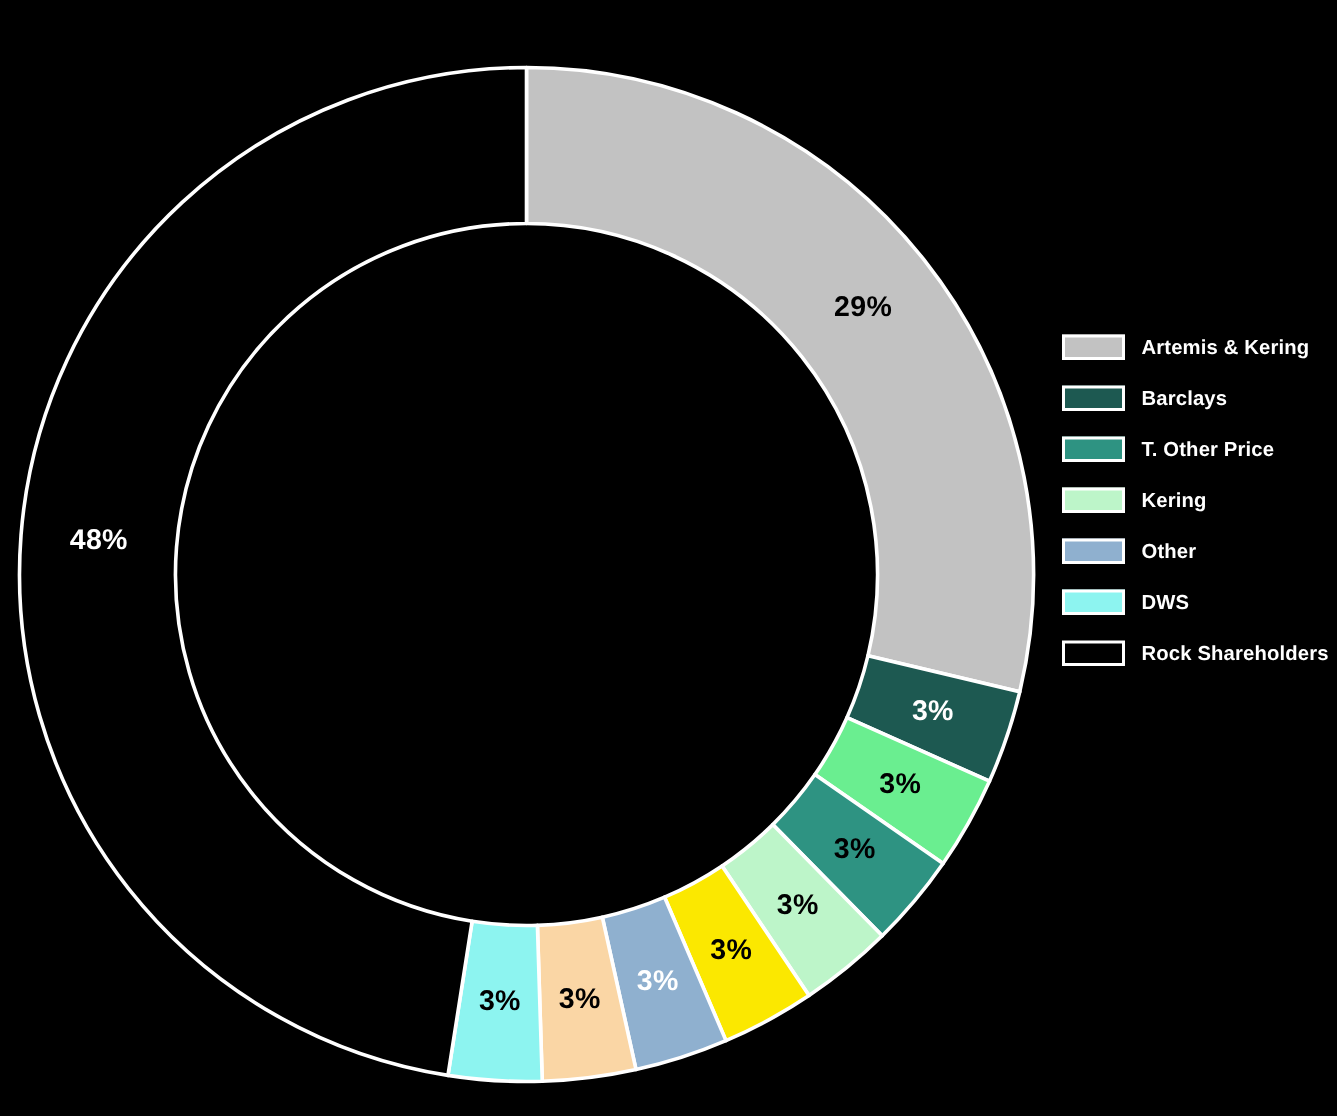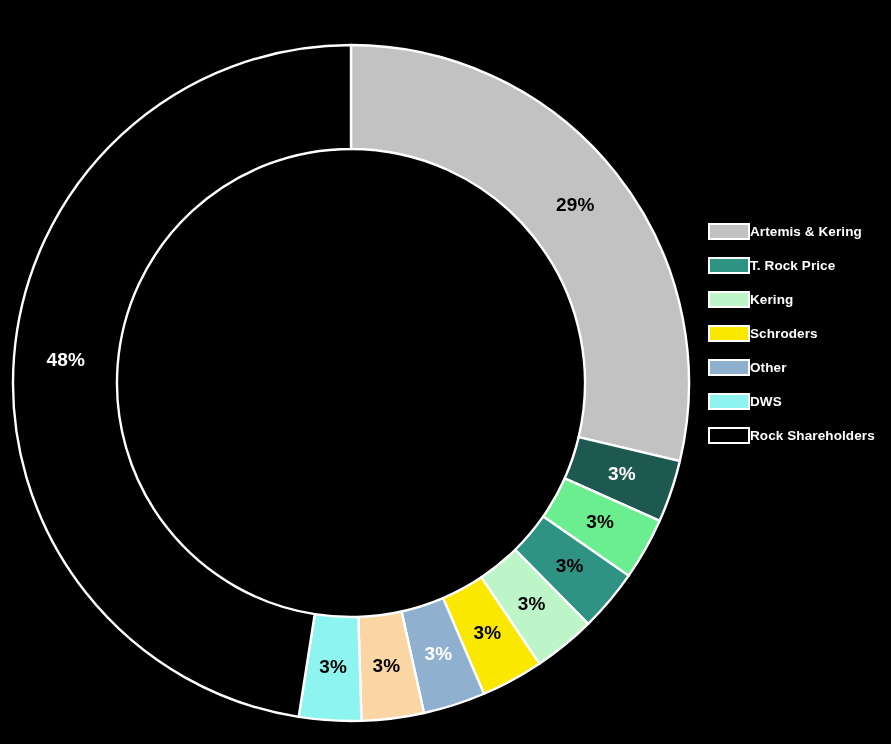--- a/index.html
+++ b/index.html
@@ -53,20 +53,21 @@
     height: 34px;
   }
   .legend-swatch {
     width: 42px;
     height: 17px;
     box-sizing: border-box;
     border: 2px solid #ffffff;
     flex: 0 0 auto;
   }
   .legend-label {
+    margin-left: 11px;
     color: #ffffff;
     font-family: "Liberation Sans", sans-serif;
     font-size: 13.5px;
     font-weight: bold;
     white-space: nowrap;
     letter-spacing: 0.1px;
   }
 </style>
 </head>
 <body>
@@ -98,30 +99,30 @@
         <text class="slice-label" x="65.86" y="360.78" fill="#ffffff">48%</text>
       </g>
   </svg>
 
   <div id="legend">
       <div class="legend-row">
         <span class="legend-swatch" style="background: rgb(194, 194, 194);"></span>
         <span class="legend-label">Artemis &amp; Kering</span>
       </div>
       <div class="legend-row">
+        <span class="legend-swatch" style="background: rgb(29, 89, 81);"></span>
+        <span class="legend-label">Barclays</span>
+      </div>
+      <div class="legend-row">
         <span class="legend-swatch" style="background: rgb(46, 147, 130);"></span>
-        <span class="legend-label">T. Rock Price</span>
+        <span class="legend-label">T. Other Price</span>
       </div>
       <div class="legend-row">
         <span class="legend-swatch" style="background: rgb(189, 245, 201);"></span>
         <span class="legend-label">Kering</span>
-      </div>
-      <div class="legend-row">
-        <span class="legend-swatch" style="background: rgb(251, 232, 0);"></span>
-        <span class="legend-label">Schroders</span>
       </div>
       <div class="legend-row">
         <span class="legend-swatch" style="background: rgb(143, 176, 207);"></span>
         <span class="legend-label">Other</span>
       </div>
       <div class="legend-row">
         <span class="legend-swatch" style="background: rgb(141, 244, 240);"></span>
         <span class="legend-label">DWS</span>
       </div>
       <div class="legend-row">

